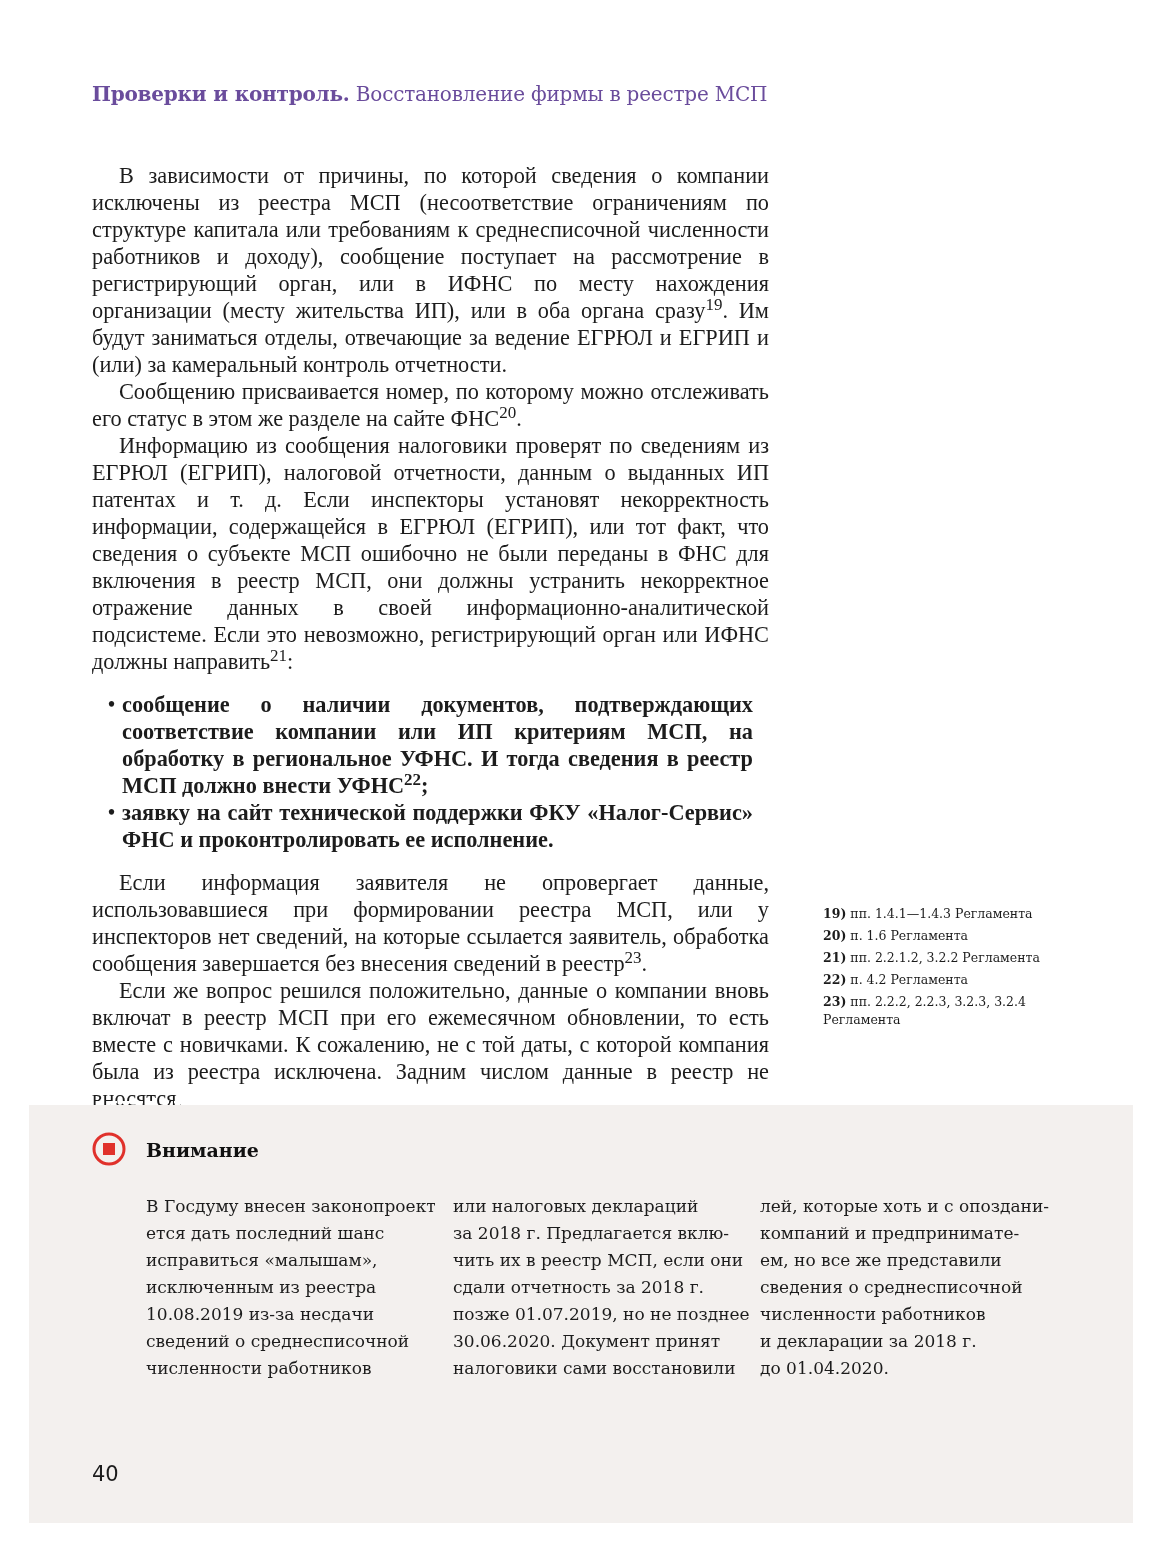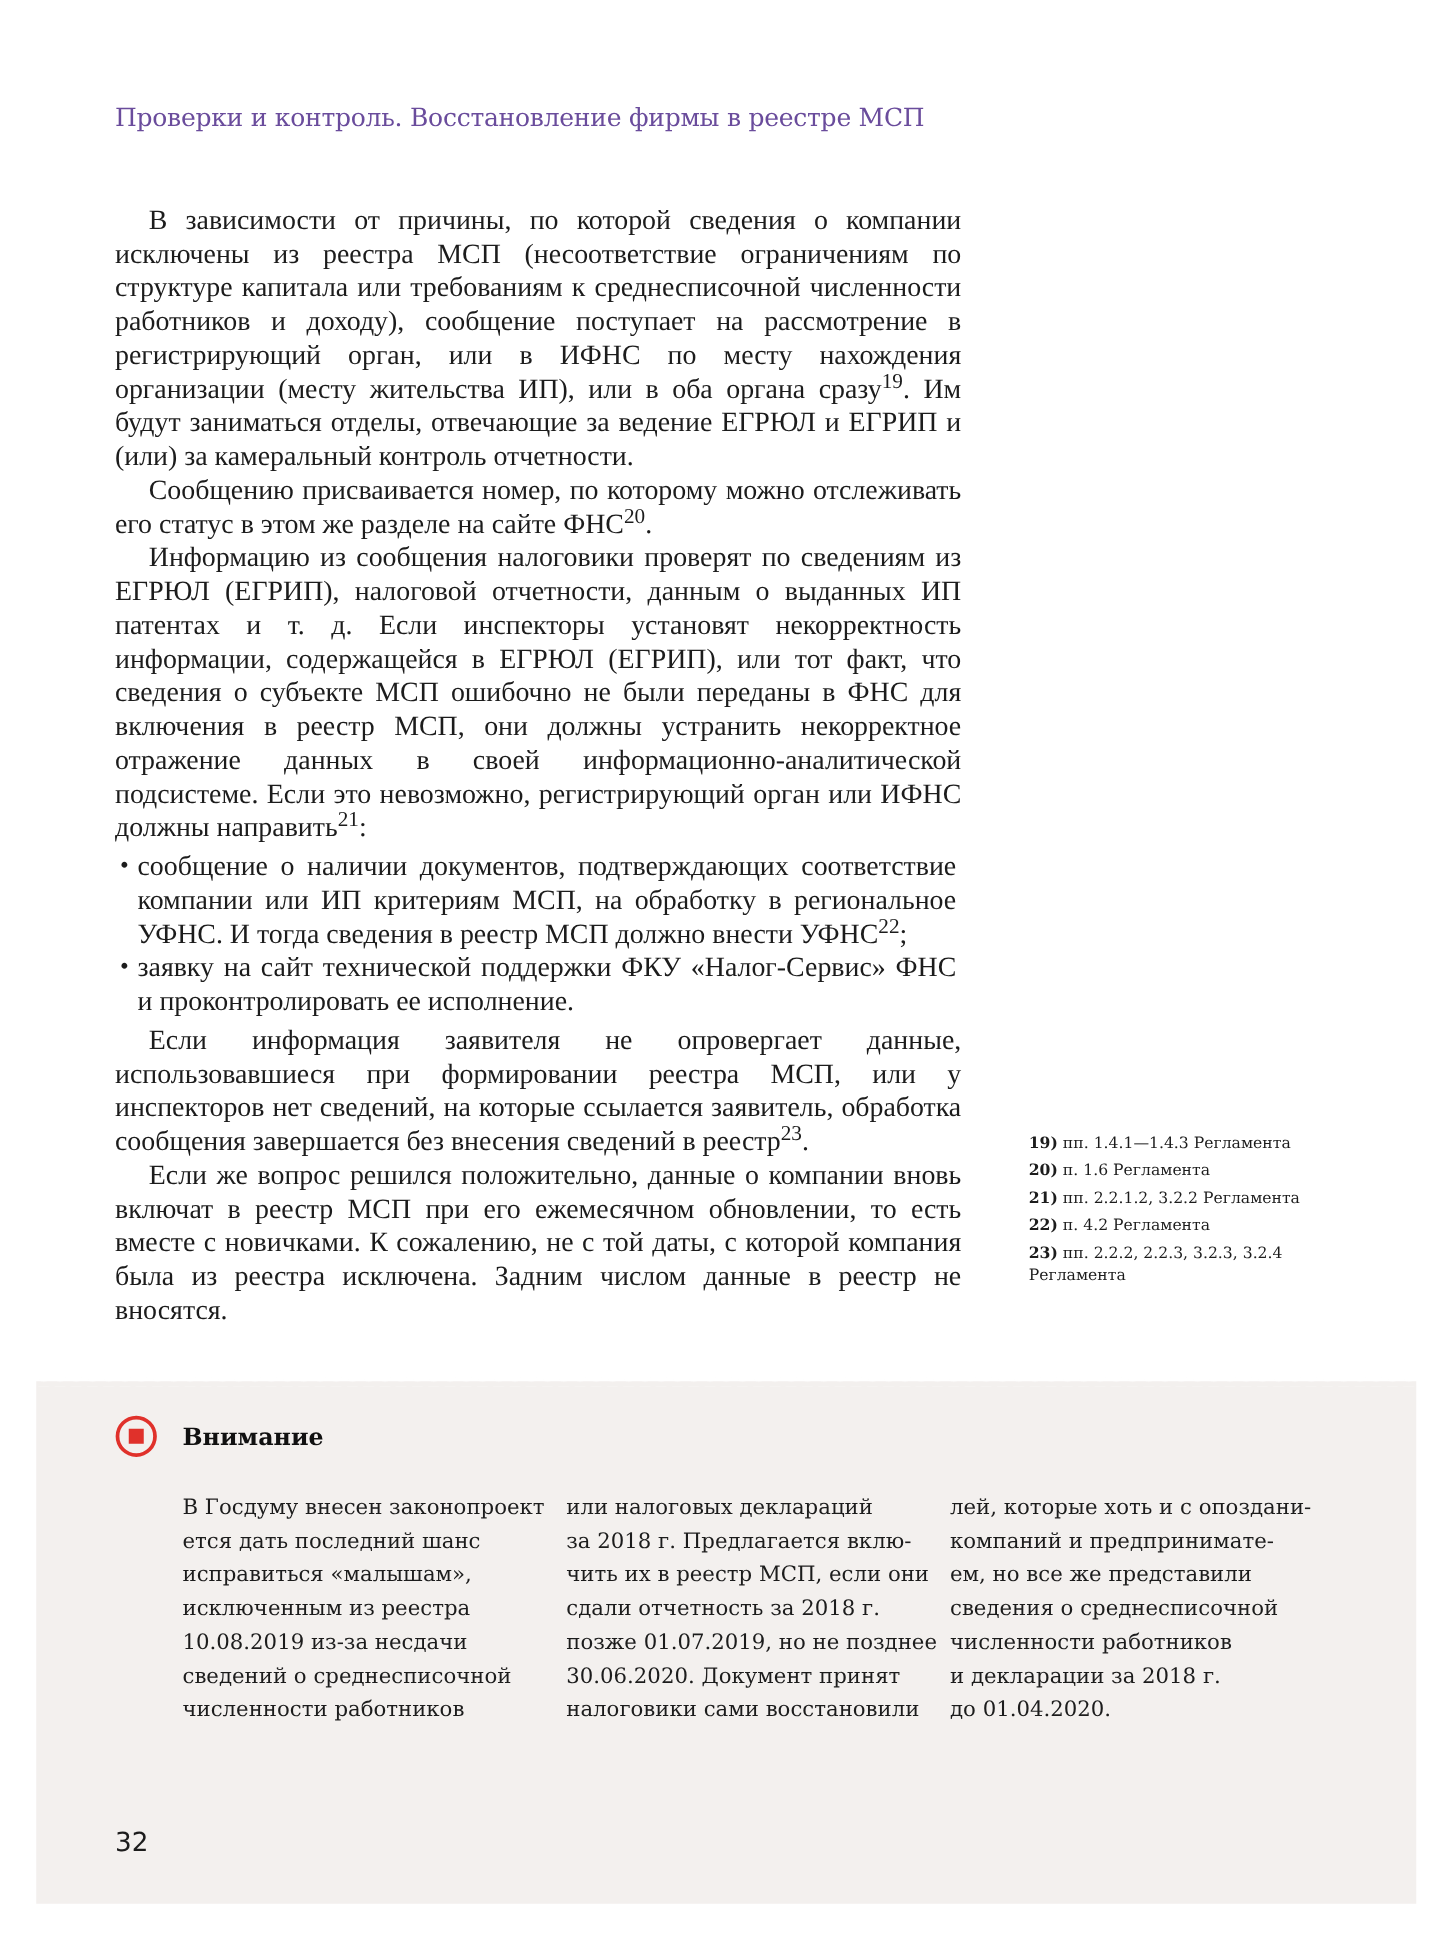--- a/index.html
+++ b/index.html
@@ -2,29 +2,29 @@
 <html><head>
 <meta charset="utf-8">
 <style>
   html, body { margin: 0; padding: 0; background: #ffffff; }
   body { width: 1163px; height: 1559px; position: relative; overflow: hidden; }
   .header {
     position: absolute; left: 92px; top: 82px;
     font-family: "DejaVu Serif", serif; font-size: 20px; color: #6a4c9c;
     white-space: nowrap; letter-spacing: -0.2px;
   }
-  .header .bold { font-weight: normal; }
+  .header .bold { font-weight: bold; }
   .main {
     position: absolute; left: 92px; top: 162px; width: 677px;
     font-family: "Liberation Serif", serif; font-size: 22.3px; line-height: 27px;
     color: #1c1c1c; text-align: justify;
   }
   .main p { margin: 0; text-indent: 27px; }
   .main sup { font-size: 17px; line-height: 0; vertical-align: 8px; }
-  .main ul { list-style: none; margin: 4px; padding: 0; }
+  .main ul { list-style: none; margin: 16px; padding: 0; font-weight: bold; }
   .main li { position: relative; padding-left: 14px; }
   .main li::before {
     content: "•"; position: absolute; left: 0; top: 0; font-size: 20px;
   }
   .footnotes {
     position: absolute; left: 823px; top: 905px; width: 230px;
     font-family: "DejaVu Serif", serif; font-size: 12.5px; line-height: 18px; color: #1c1c1c;
   }
   .footnotes .fn { margin: 0 0 4px 0; }
   .footnotes .num { font-weight: bold; }
@@ -114,13 +114,13 @@
     <span class="line">лей, которые хоть и с опоздани-</span>
     <span class="line">компаний и предпринимате-</span>
     <span class="line">ем, но все же представили</span>
     <span class="line">сведения о среднесписочной</span>
     <span class="line">численности работников</span>
     <span class="line">и декларации за 2018 г.</span>
     <span class="line">до 01.04.2020.</span>
   </div>
 </div>
 
-<div class="page-number">32</div>
+<div class="page-number">40</div>
 
 </body></html>

